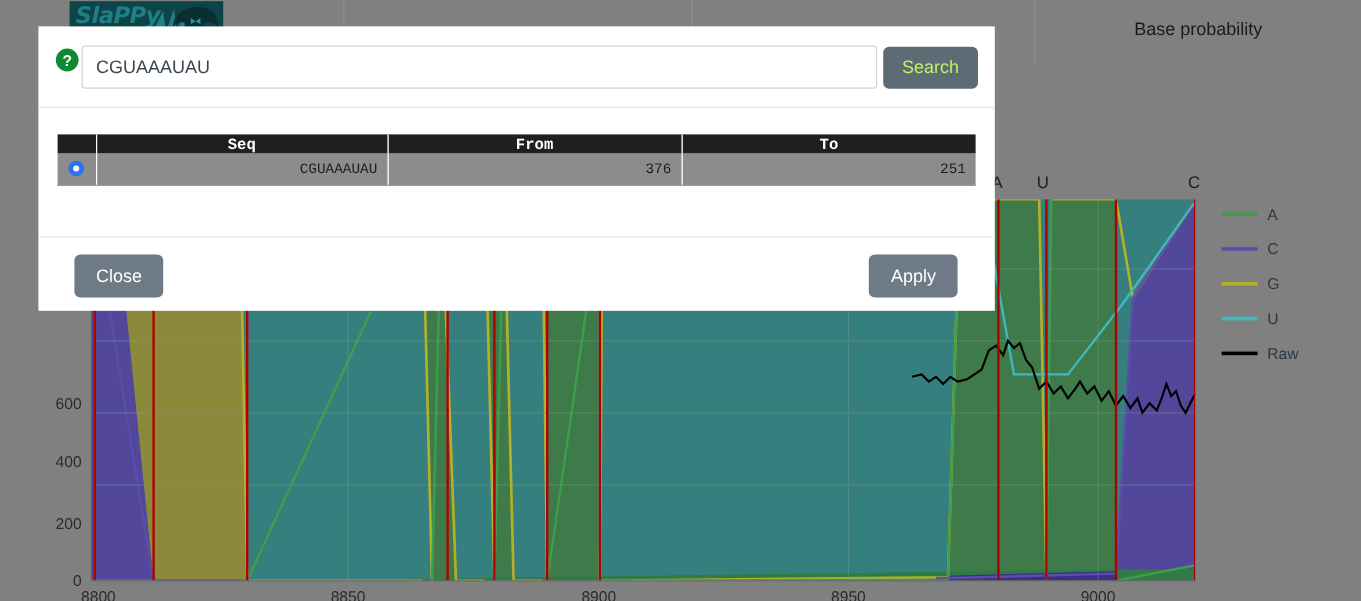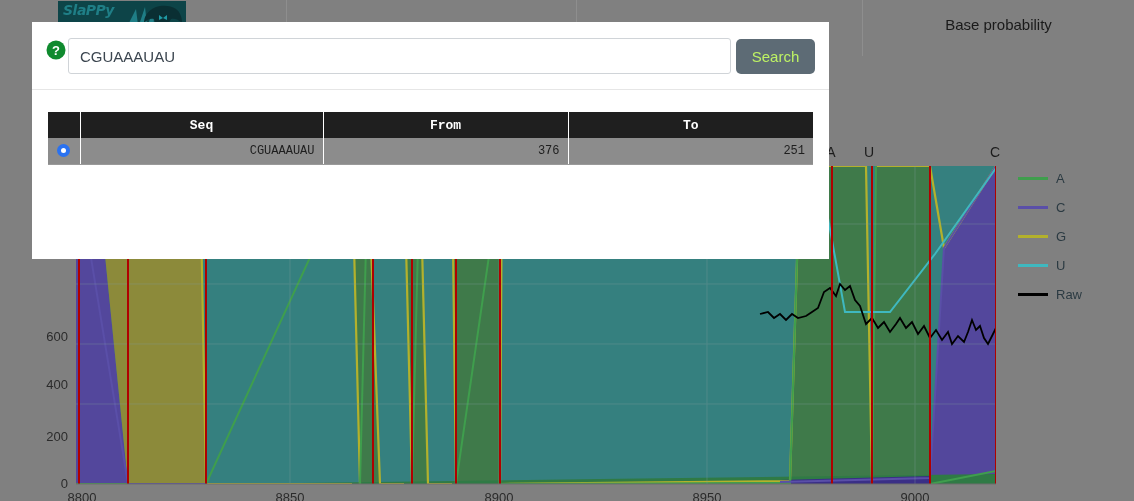--- a/index.html
+++ b/index.html
@@ -36,21 +36,21 @@
     position: absolute;
     left: 58px; top: 1px;
     width: 128px; height: 28px;
     background: #0d4448;
     overflow: hidden;
   }
   #logo .logo-text {
     position: absolute;
     left: 5px; top: 1px;
     font-family: "DejaVu Sans", sans-serif;
-    font-size: 14px;
+    font-size: 19px;
     font-weight: bold;
     font-style: italic;
     color: #1f7e86;
     letter-spacing: -0.5px;
   }
   #logo .logo-bat {
     position: absolute;
     right: 2px; top: 2px;
     width: 58px; height: 26px;
   }
@@ -172,21 +172,21 @@
     border-collapse: collapse;
     width: 765px;
     table-layout: fixed;
   }
   table#results-table th {
     background: #1f1f1f;
     color: #ffffff;
     font-family: "Liberation Mono", monospace;
     font-size: 13px;
     font-weight: bold;
-    height: 26px;
+    height: 16px;
     text-align: center;
     border-right: 1px solid #ffffff;
     padding: 0;
   }
   table#results-table th:last-child { border-right: none; }
   table#results-table td {
     background: #8c8c8c;
     color: #1e1e1e;
     font-family: "Liberation Mono", monospace;
     font-size: 12px;
@@ -424,15 +424,19 @@
               <span class="radio-dot"></span>
             </td>
             <td>CGUAAAUAU</td>
             <td>376</td>
             <td>251</td>
           </tr>
         </tbody>
       </table>
     </div>
 
+    <div id="dialog-footer">
+      <button class="footer-btn" id="close-button">Close</button>
+      <button class="footer-btn" id="apply-button">Apply</button>
+    </div>
 
   </div>
 </div>
 
 </body></html>

